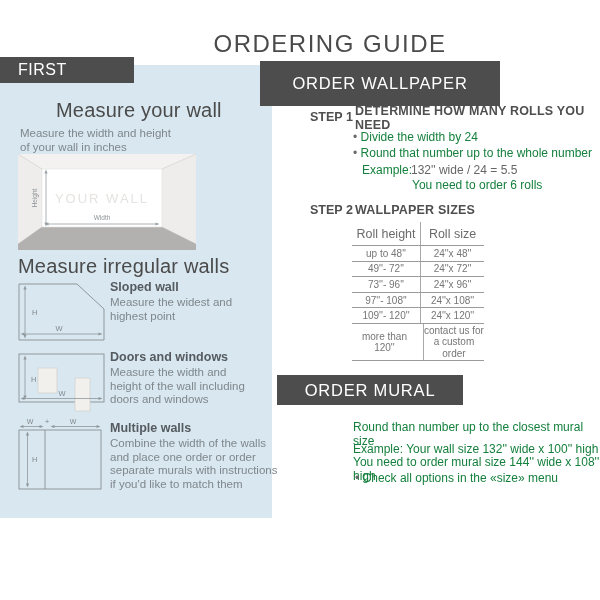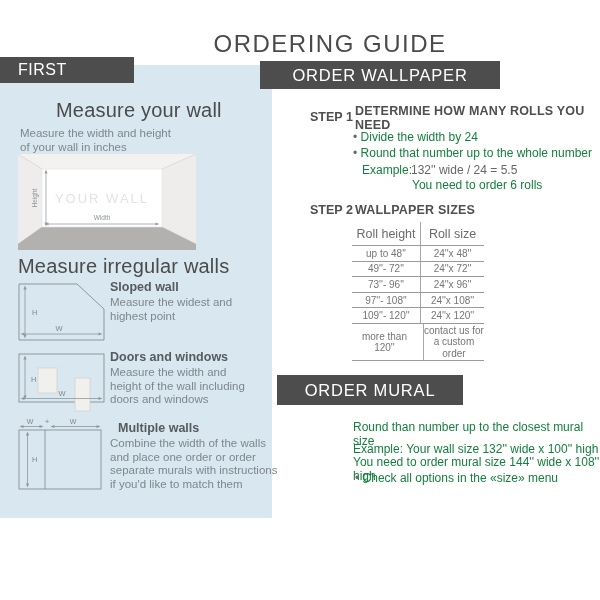--- a/index.html
+++ b/index.html
@@ -13,21 +13,21 @@
     left:0; right:0; top:30px; text-align:center;
     font-size:24px; letter-spacing:1.5px; color:#4a4a4a; padding-left:60px;
   }
 
   .blue-panel { left:0; top:65px; width:272px; height:453px; background:#d8e7f0; }
 
   .bar {
     background:#4d4d4d; color:#ffffff; display:flex; align-items:center;
   }
   .bar-first { left:0; top:57px; width:116px; height:26px; font-size:16px; letter-spacing:0.5px; padding-left:18px; }
-  .bar-wallpaper { left:260px; top:61px; width:240px; height:28px; font-size:16.5px; letter-spacing:0.8px; justify-content:center; }
+  .bar-wallpaper { left:260px; top:61px; width:240px; height:45px; font-size:16.5px; letter-spacing:0.8px; justify-content:center; }
   .bar-mural { left:277px; top:375px; width:186px; height:30px; font-size:16.5px; letter-spacing:0.8px; justify-content:center; }
 
   .h-left { color:#4b4b4b; font-size:20px; letter-spacing:0.2px; }
   .desc { color:#7f878c; font-size:11.5px; line-height:13.5px; white-space:pre-line; }
   .item-title { color:#555b5f; font-size:12.5px; font-weight:bold; }
 
   .step-label { color:#4f4f4f; font-size:12.5px; font-weight:bold; }
   .step-title { color:#4f4f4f; font-size:12.5px; font-weight:bold; letter-spacing:0.2px; }
   .body-gray { color:#15803d; font-size:12px; }
   .bullet-line::before { content:"\2022\00a0"; color:#6a6a6a; }
@@ -134,21 +134,21 @@
     <line x1="35" y1="9.5" x2="80" y2="9.5" stroke="#8f979b" stroke-width="0.8"></line>
     <polygon points="32.5,9.5 36.5,7.9 36.5,11.1" fill="#8f979b"></polygon>
     <polygon points="82.5,9.5 78.5,7.9 78.5,11.1" fill="#8f979b"></polygon>
     <rect x="1" y="13" width="82" height="59" fill="none" stroke="#8f979b" stroke-width="1"></rect>
     <line x1="27" y1="13" x2="27" y2="72" stroke="#8f979b" stroke-width="1"></line>
     <line x1="9.5" y1="17" x2="9.5" y2="68" stroke="#8f979b" stroke-width="0.8"></line>
     <polygon points="9.5,14.5 7.9,18.5 11.1,18.5" fill="#8f979b"></polygon>
     <polygon points="9.5,70.5 7.9,66.5 11.1,66.5" fill="#8f979b"></polygon>
     <text x="14" y="45" font-size="7.5" fill="#82898d">H</text>
   </svg>
-  <div class="abs item-title" style="left:110px; top:421px;margin-left:8px;">Multiple walls</div>
+  <div class="abs item-title" style="left:110px; top:421px;">Multiple walls</div>
   <div class="abs desc" style="left:110px; top:437px;">Combine the width of the walls
 and place one order or order
 separate murals with instructions
 if you'd like to match them</div>
 
   <div class="abs step-label" style="left:310px; top:110px;">STEP 1</div>
   <div class="abs step-title" style="left:355px; top:104px;">DETERMINE HOW MANY ROLLS YOU NEED</div>
 
   <div class="abs bullets" style="left:353px; top:130px;">
     <div class="body-gray bullet-line">Divide the width by 24</div>

